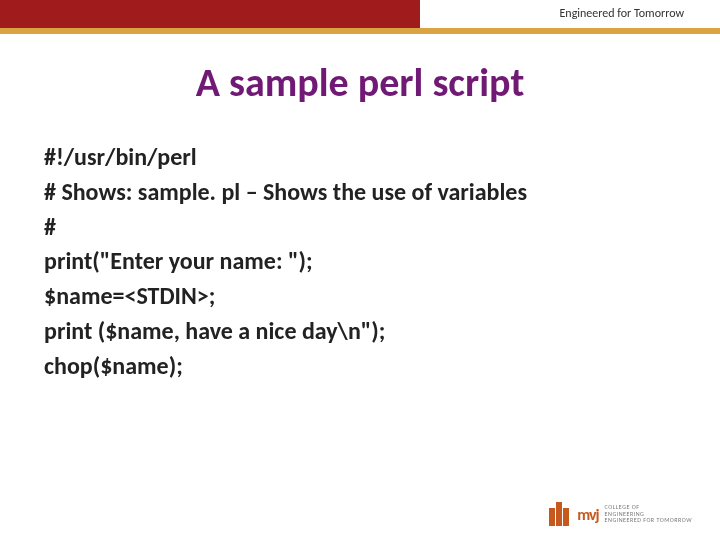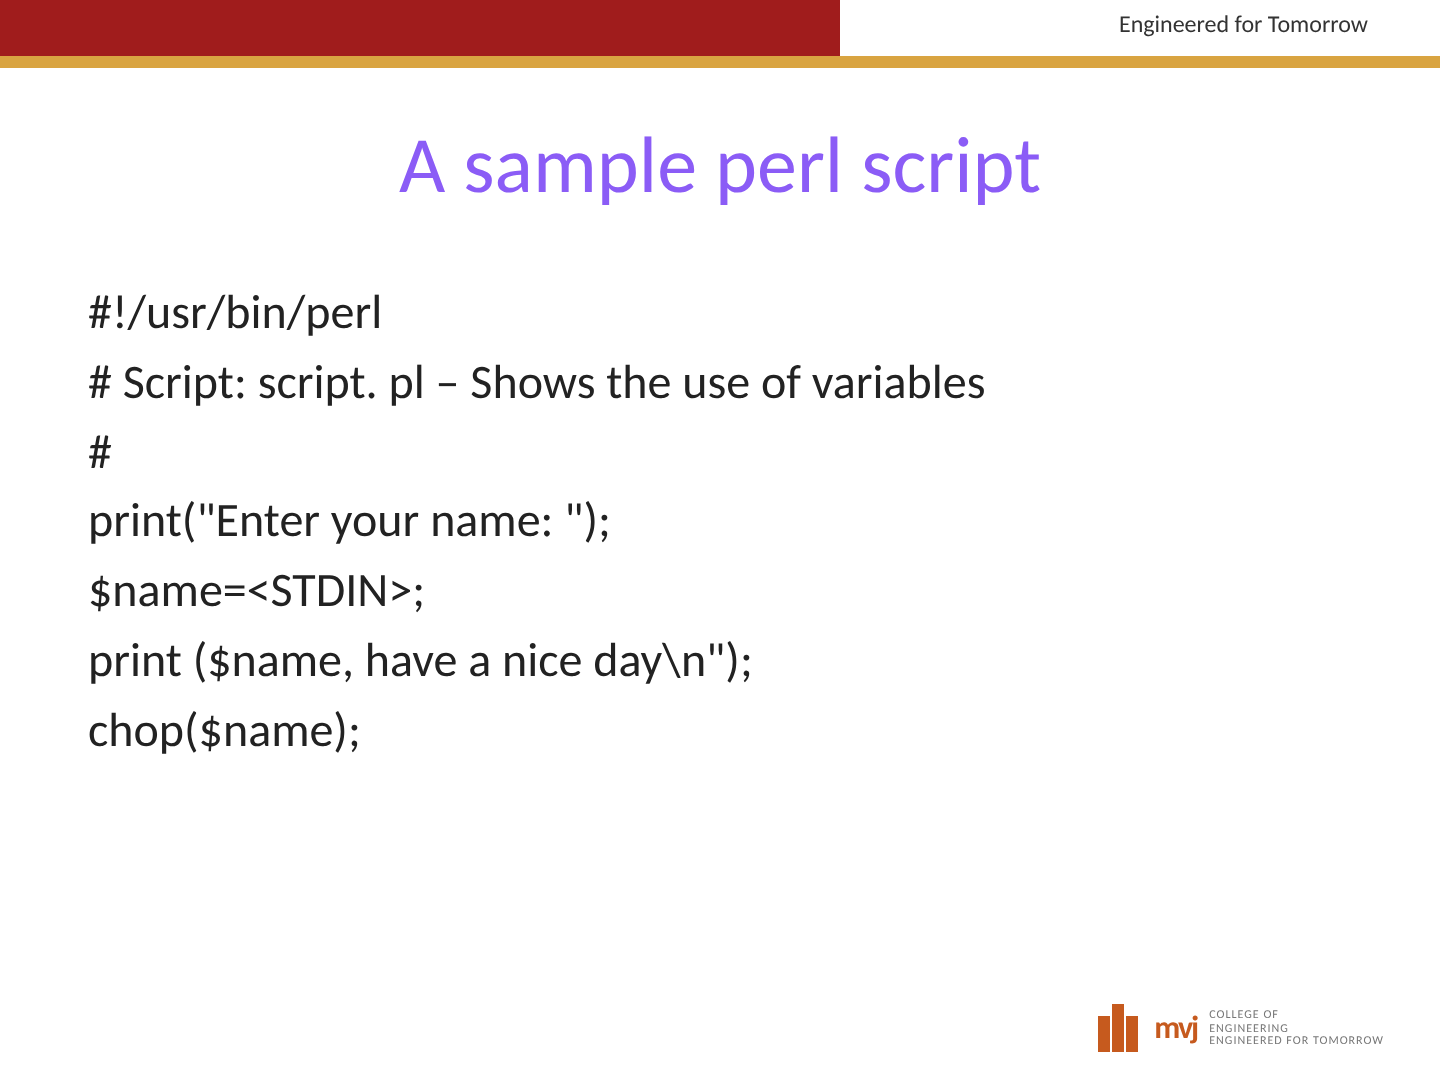--- a/index.html
+++ b/index.html
@@ -2,23 +2,23 @@
 <html><head>
 <meta charset="utf-8">
 <style>
   * { margin: 0; padding: 0; box-sizing: border-box; }
   html, body { width: 720px; height: 540px; font-family: Calibri, Arial, sans-serif; background: #fff; overflow: hidden; }
   .slide { width: 720px; height: 540px; position: relative; background: #fff; }
   .topbar { position: absolute; top: 0; left: 0; right: 0; height: 34px; }
   .topbar-red { position: absolute; top: 0; left: 0; width: 420px; height: 28px; background: #a01c1c; }
   .topbar-gold { position: absolute; top: 28px; left: 0; right: 0; height: 6px; background: #d9a441; }
   .tagline { position: absolute; top: 6px; right: 36px; font-size: 12px; color: #333; }
-  .title { position: absolute; top: 58px; left: 0; right: 0; text-align: center; font-size: 40px; font-weight: 400; color: #8b5cf6; }
+  .title { position: absolute; top: 58px; left: 0; right: 0; text-align: center; font-size: 40px; font-weight: 700; color: #701a75; }
   .body { position: absolute; top: 140px; left: 44px; right: 44px; font-size: 24px; color: #222; line-height: 1.45; }
-  .body p { margin: 0; }
+  .body p { margin: 0; font-weight: bold; }
   .logo { position: absolute; bottom: 14px; right: 28px; display: flex; align-items: center; gap: 6px; }
   .logo-mark { display: flex; align-items: flex-end; gap: 1px; }
   .logo-mark span { display: inline-block; background: #c65a1e; }
   .m1 { width: 6px; height: 18px; }
   .m2 { width: 6px; height: 24px; }
   .m3 { width: 6px; height: 18px; }
   .vj { color: #c65a1e; font-weight: bold; font-size: 16px; margin-left: 2px; letter-spacing: -1px; }
   .logo-text { display: flex; flex-direction: column; font-size: 6px; line-height: 1.1; color: #777; letter-spacing: 0.5px; justify-content: space-between; }
 </style>
 </head>
@@ -28,21 +28,21 @@
   <div class="topbar">
     <div class="topbar-red"></div>
     <div class="topbar-gold"></div>
     <div class="tagline">Engineered for Tomorrow</div>
   </div>
 
   <div class="title">A sample perl script</div>
 
   <div class="body">
     <p>#!/usr/bin/perl</p>
-    <p># Script: script. pl – Shows the use of variables</p>
+    <p># Shows: sample. pl – Shows the use of variables</p>
     <p>#</p>
     <p>print("Enter your name: ");</p>
     <p>$name=&lt;STDIN&gt;;</p>
     <p>print ($name, have a nice day\n");</p>
     <p>chop($name);</p>
   </div>
 
   <div class="logo">
     <div class="logo-mark">
       <span class="m1"></span>

